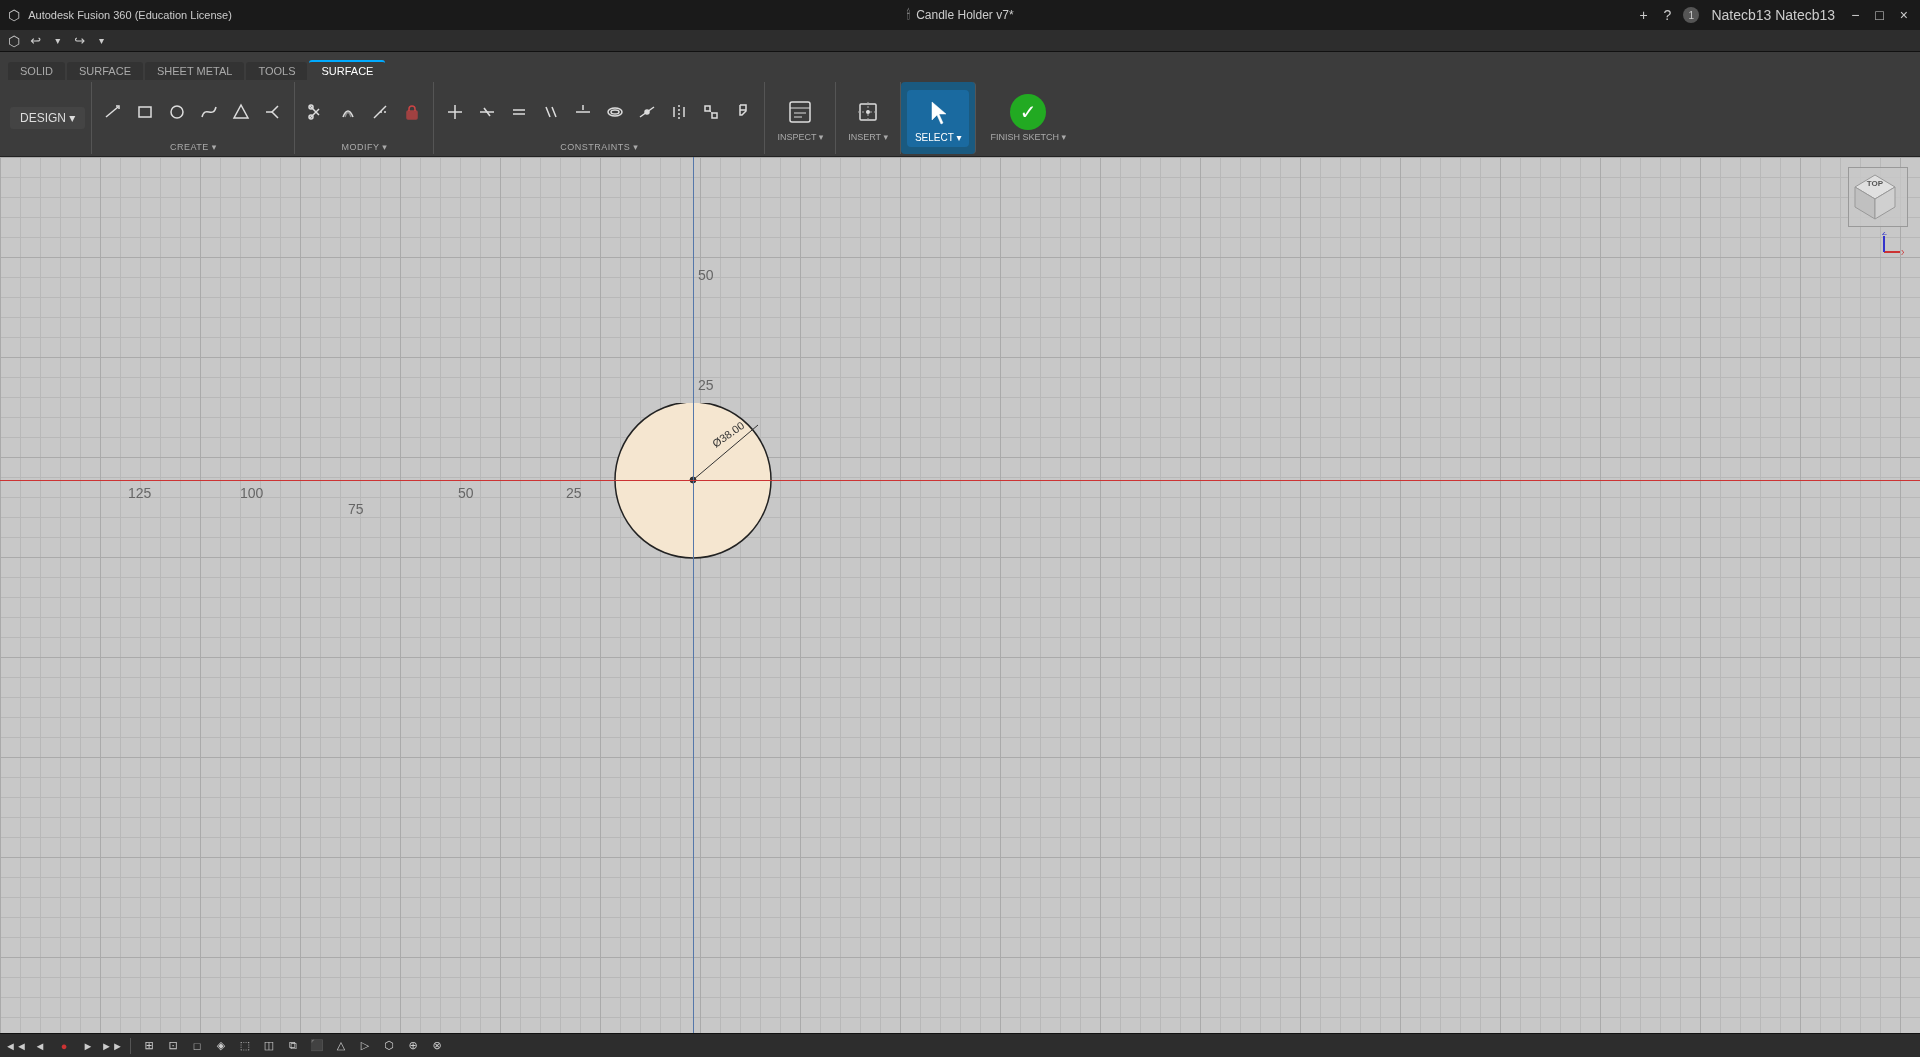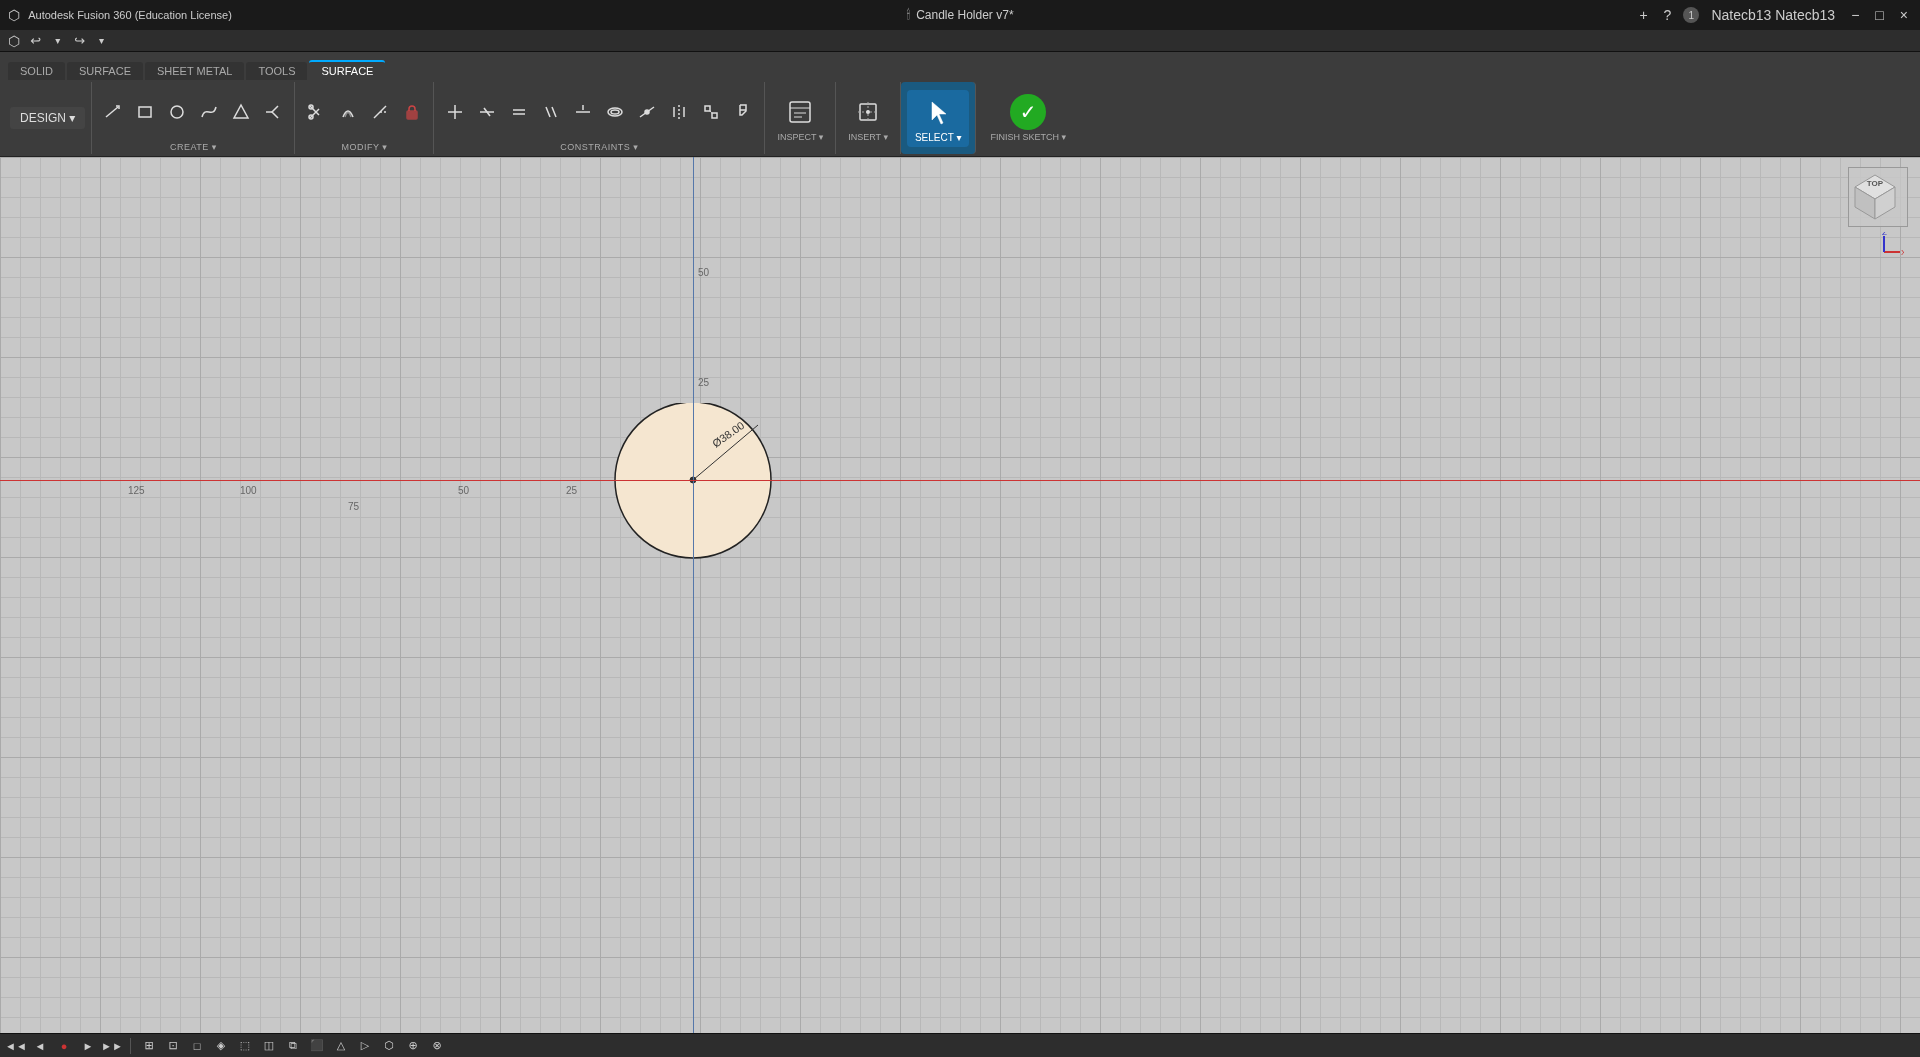--- a/index.html
+++ b/index.html
@@ -188,21 +188,21 @@
     #viewport {
       position: relative;
       flex: 1;
       background: #c8c8c8;
       overflow: hidden;
     }
 
     
     .ruler-h-label {
       position: absolute;
-      font-size: 10px;
+      font-size: 14px;
       color: #666;
     }
 
     
     #sketch-circle {
       position: absolute;
       left: 613px;
       top: 246px;
       width: 160px;
       height: 160px;

